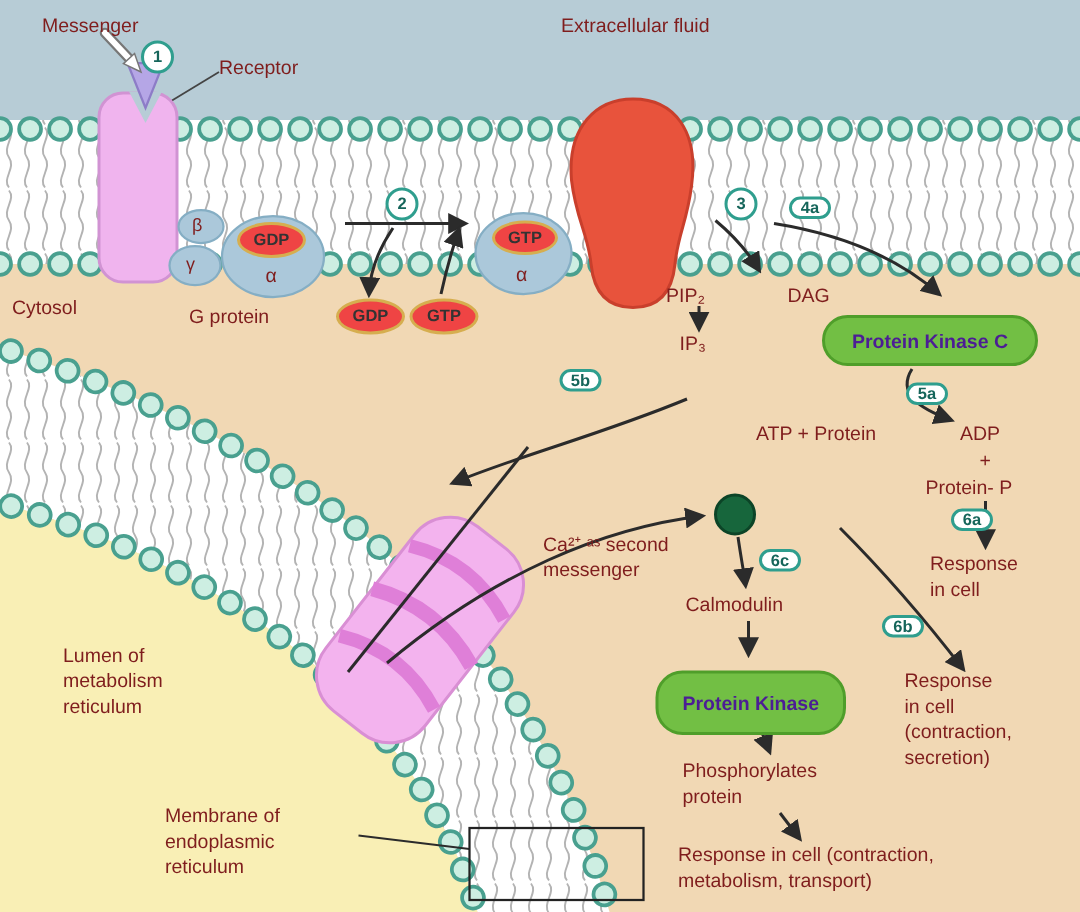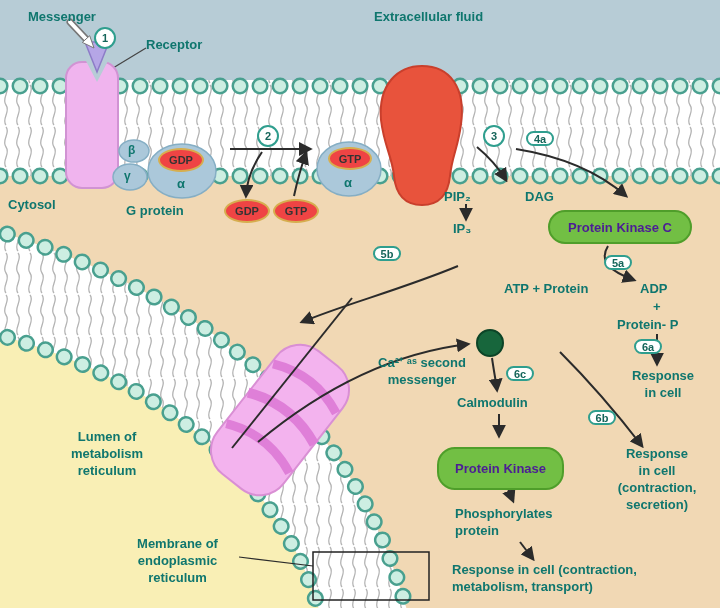--- a/index.html
+++ b/index.html
@@ -1,22 +1,22 @@
 <!DOCTYPE html>
 <html><head>
 <meta charset="utf-8">
 <style>
   html,body{margin:0;padding:0;background:#fff}
   .stage{position:relative;width:720px;height:608px;overflow:hidden;
          font-family:"Liberation Sans",sans-serif;background:#f1d8b4}
   svg.layer{position:absolute;left:0;top:0}
-  .lbl{position:absolute;font-size:13px;font-weight:bold;color:#0f766e;
+  .lbl{position:absolute;font-size:13px;font-weight:normal;color:#7f1d1d;
        line-height:1.32;white-space:pre-line}
   .sm{font-size:12px}
-  .ctr{text-align:center}
+  .ctr{}
   .oval{position:absolute;display:flex;align-items:center;justify-content:center;
         border-radius:50%;font-weight:bold;box-sizing:border-box}
   .nuc{background:#ef4444;border:2px solid #d6ae4f;color:#333;font-size:11px}
   .kin{background:#72bf44;border:2px solid #4f9e2a;color:#4c1d95;font-size:13px;border-radius:18px}
   .badge{position:absolute;width:22px;height:22px;border-radius:50%;background:#fff;
          border:2px solid #2f9e8e;color:#15655a;font-size:11px;font-weight:bold;
          display:flex;align-items:center;justify-content:center;box-sizing:border-box}
   .pill{width:28px;height:15px;border-radius:11px}
 </style>
 </head>

